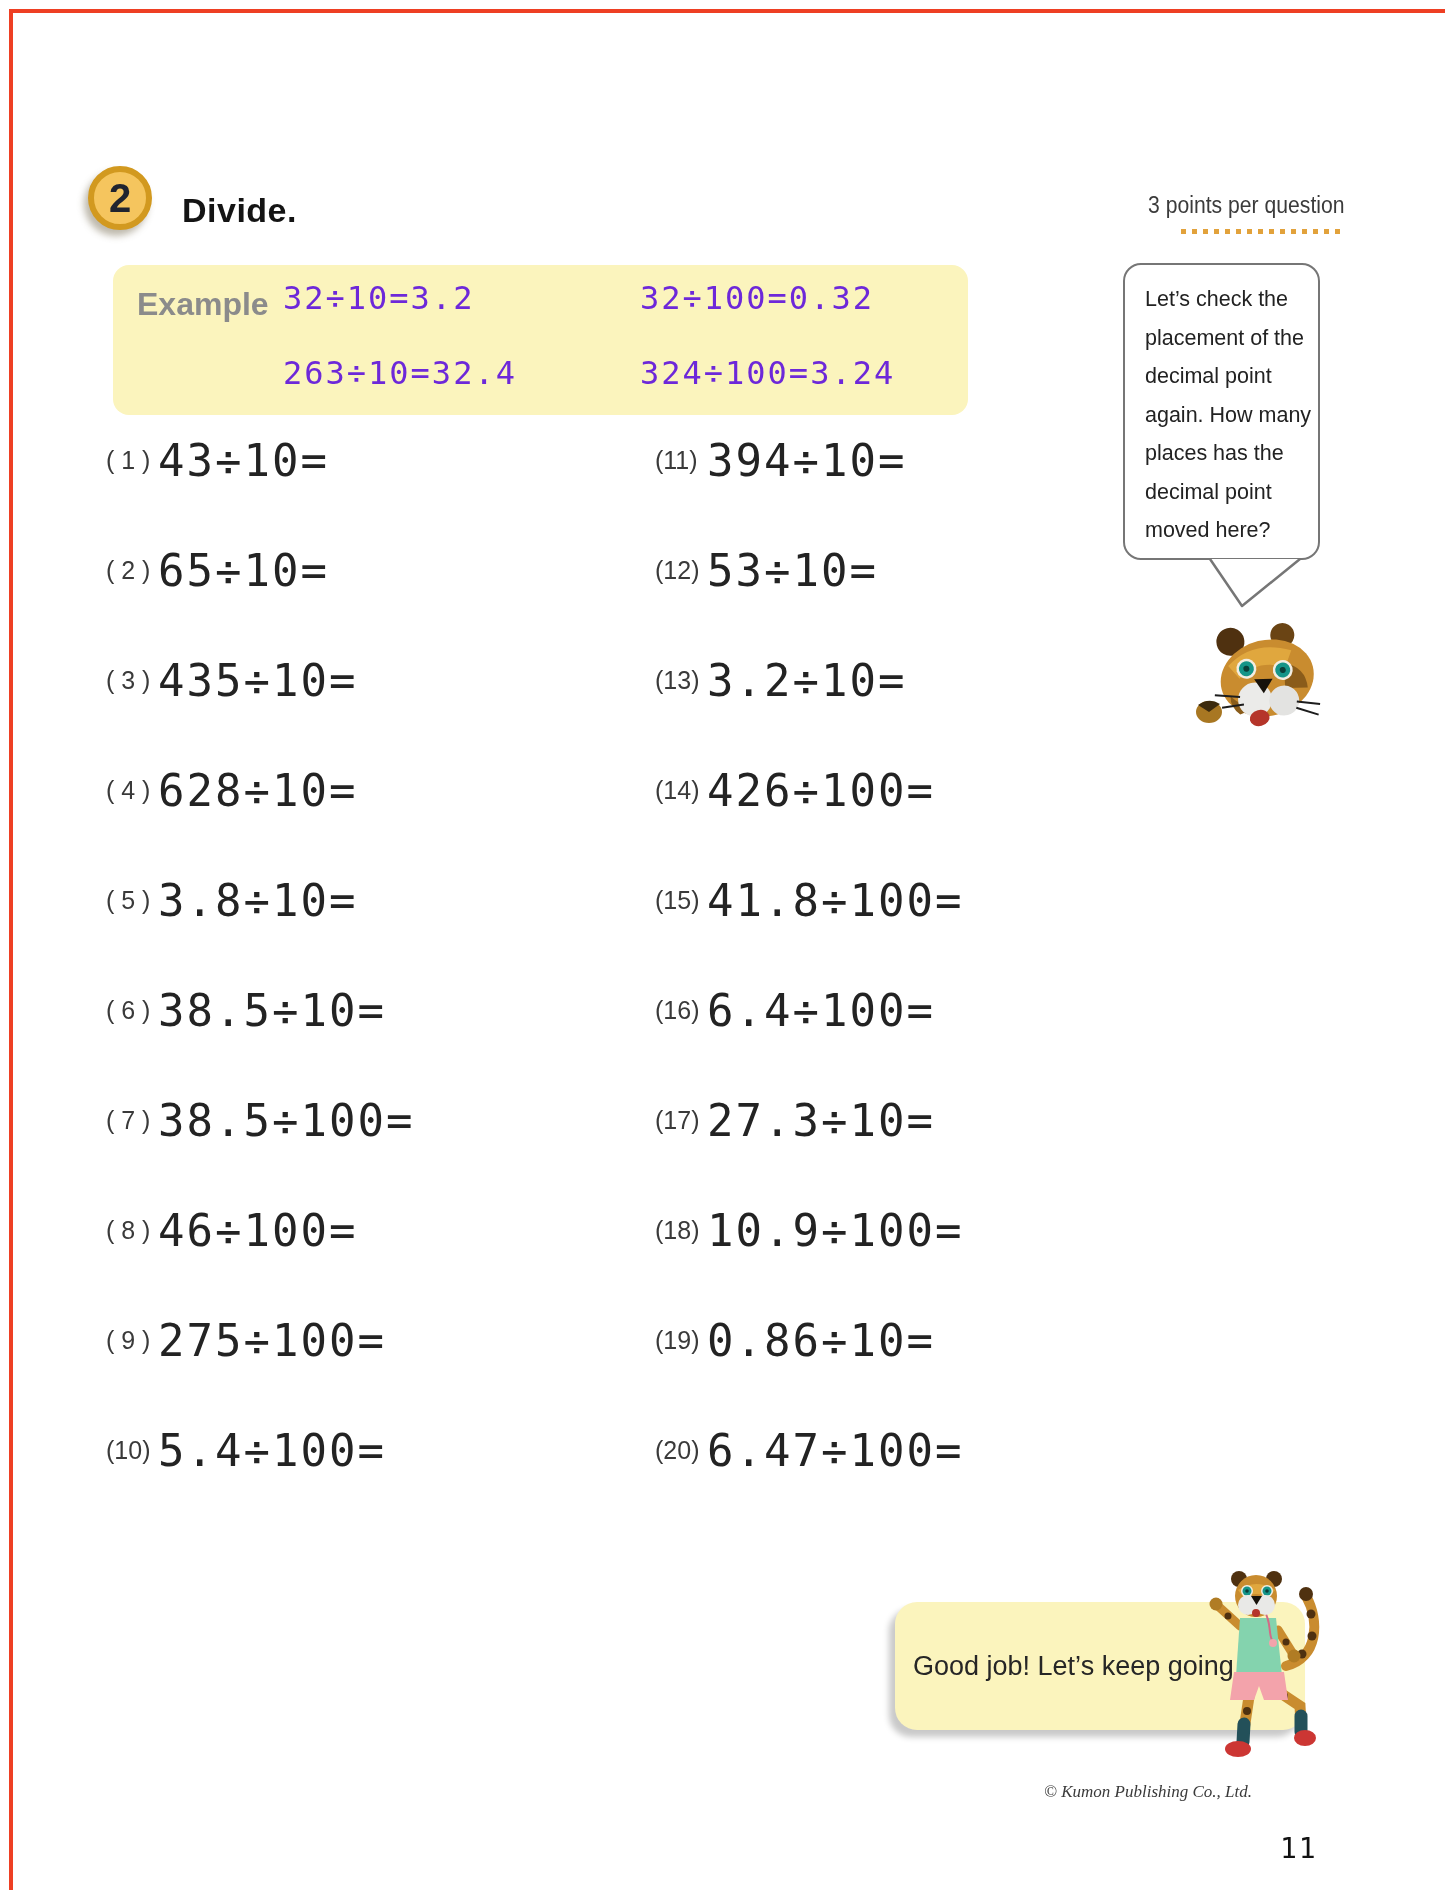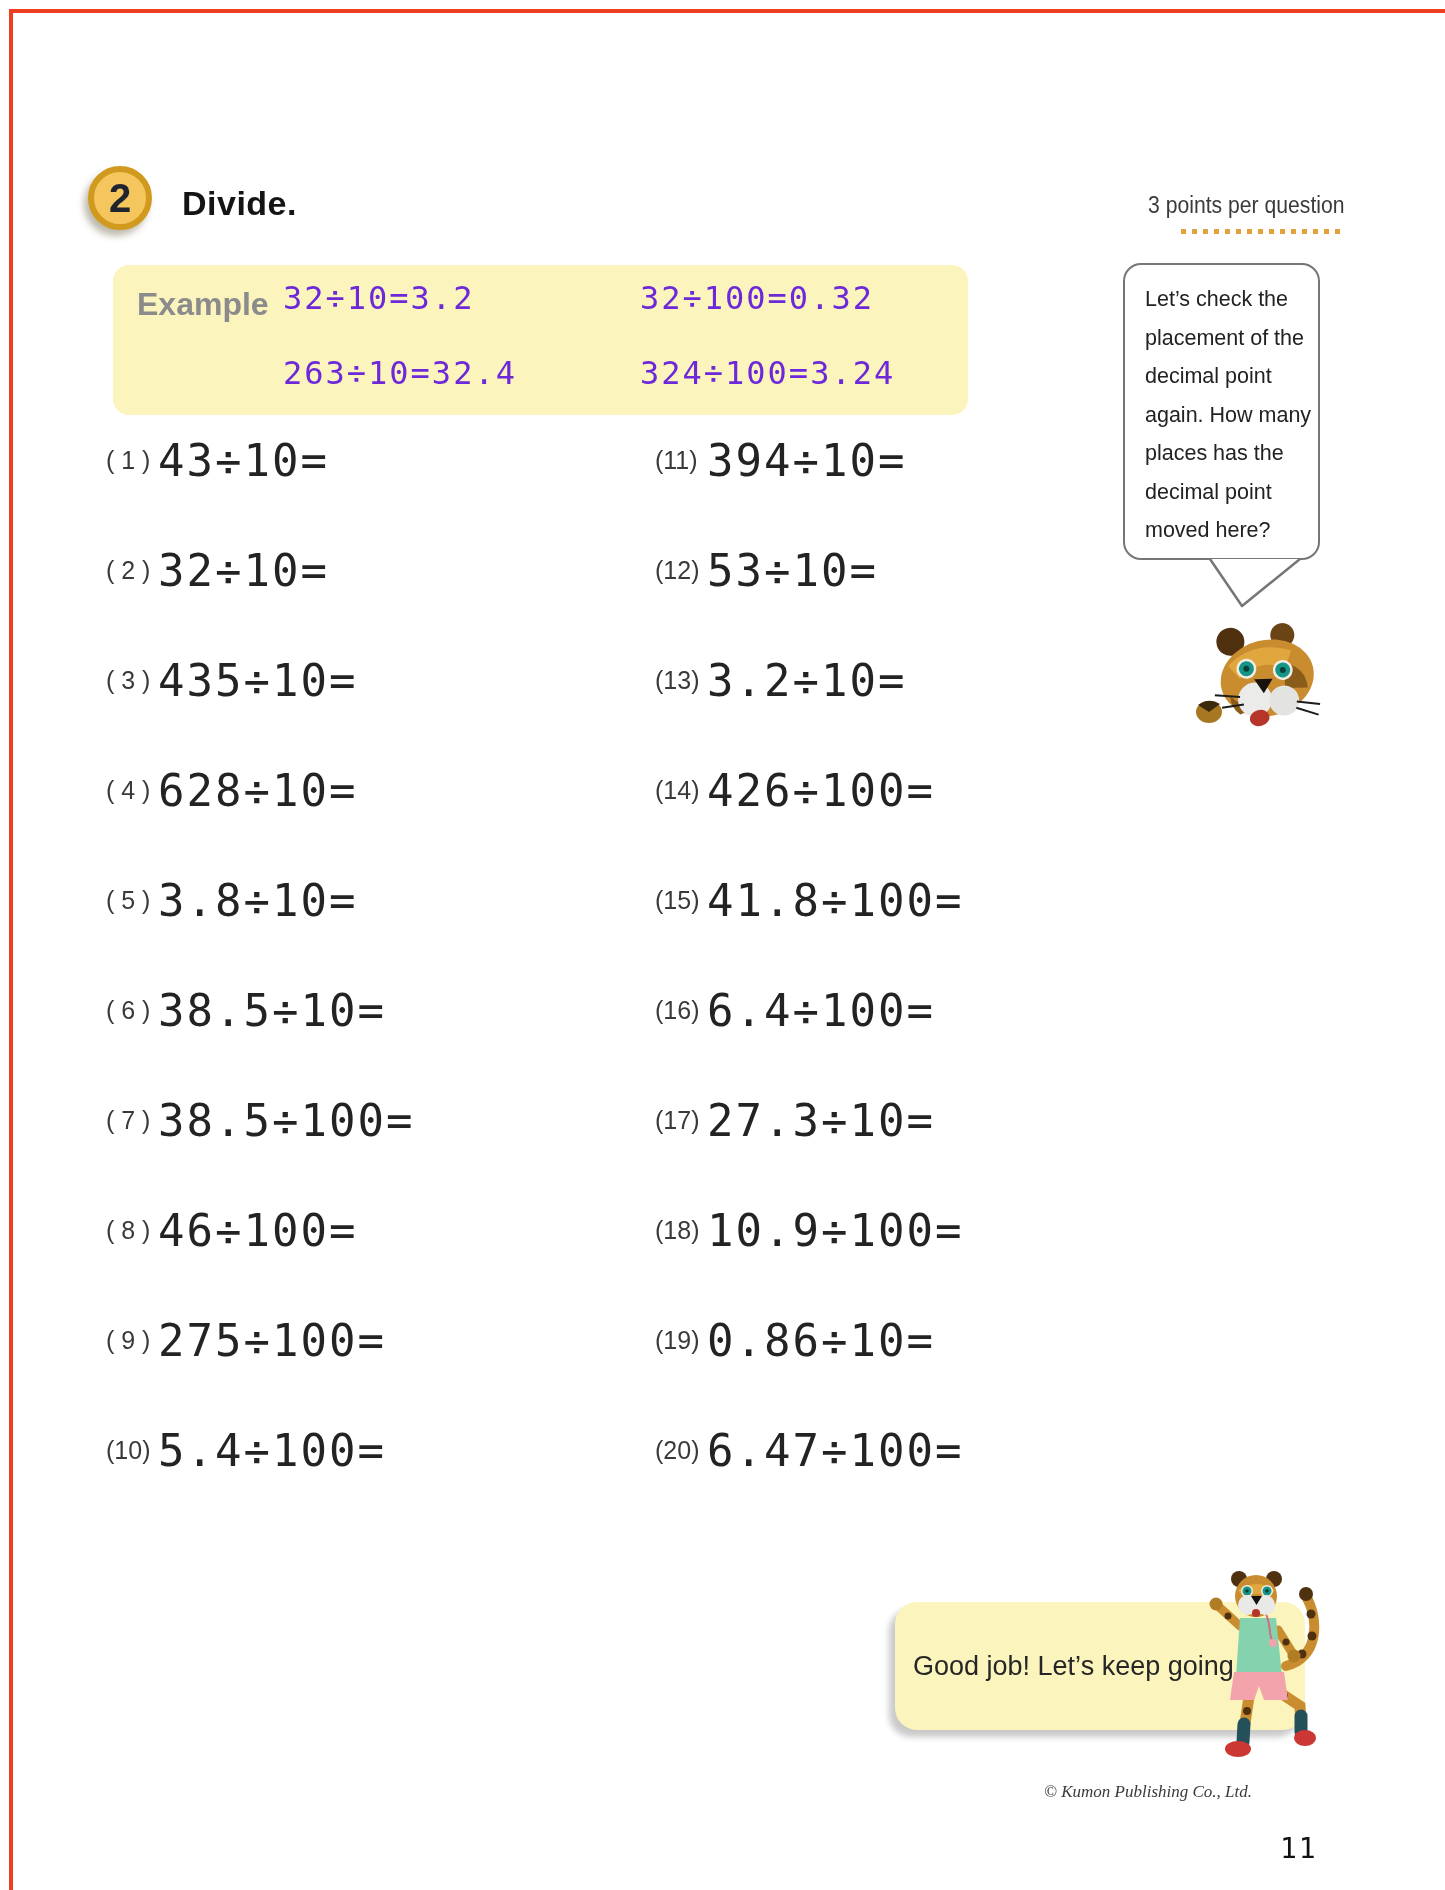--- a/index.html
+++ b/index.html
@@ -7,21 +7,21 @@
           font-family:"Liberation Sans", sans-serif; overflow:hidden; }
 
   .trim-top  { position:absolute; left:9px;  top:9px; width:1436px; height:4px; background:#ee3f23; }
   .trim-left { position:absolute; left:9px;  top:9px; width:4px; height:1881px; background:#ee3f23; }
 
   .badge { position:absolute; left:88px; top:166px; width:52px; height:52px;
            background:#f5c55e; border:6px solid #d2991f; border-radius:50%;
            display:flex; align-items:center; justify-content:center;
            font-weight:bold; font-size:40px; color:#20242f;
            box-shadow:-4px 6px 7px rgba(110,100,70,.45); }
-  .title { position:absolute; left:182px; top:184px; font-size:34px; font-weight:bold;
+  .title { position:absolute; left:182px; top:191px; font-size:34px; font-weight:bold;
            color:#141414; letter-spacing:.5px; }
 
   .points-note { position:absolute; top:192px; right:100px; font-size:23px; color:#3b3b3b;
                  transform:scaleX(.92); transform-origin:right center; white-space:nowrap; }
   .points-dots { position:absolute; top:229px; right:100px; width:164px; height:5px;
                  background:repeating-linear-gradient(to right,#e2a23b 0 5px,transparent 5px 11px); }
 
   .example-box { position:absolute; left:113px; top:265px; width:855px; height:150px;
                  background:#fbf4bd; border-radius:16px; box-sizing:border-box;
                  display:grid; grid-template-columns:130px 341px auto;
@@ -118,21 +118,21 @@
     </g>
   </svg>
 
   <div class="col col-left">
     <div class="prob">
         <span class="pnum">( 1 )</span>
         <span class="pexpr">43÷10=</span>
       </div>
     <div class="prob">
         <span class="pnum">( 2 )</span>
-        <span class="pexpr">32÷10=</span>
+        <span class="pexpr">65÷10=</span>
       </div>
     <div class="prob">
         <span class="pnum">( 3 )</span>
         <span class="pexpr">435÷10=</span>
       </div>
     <div class="prob">
         <span class="pnum">( 4 )</span>
         <span class="pexpr">628÷10=</span>
       </div>
     <div class="prob">

